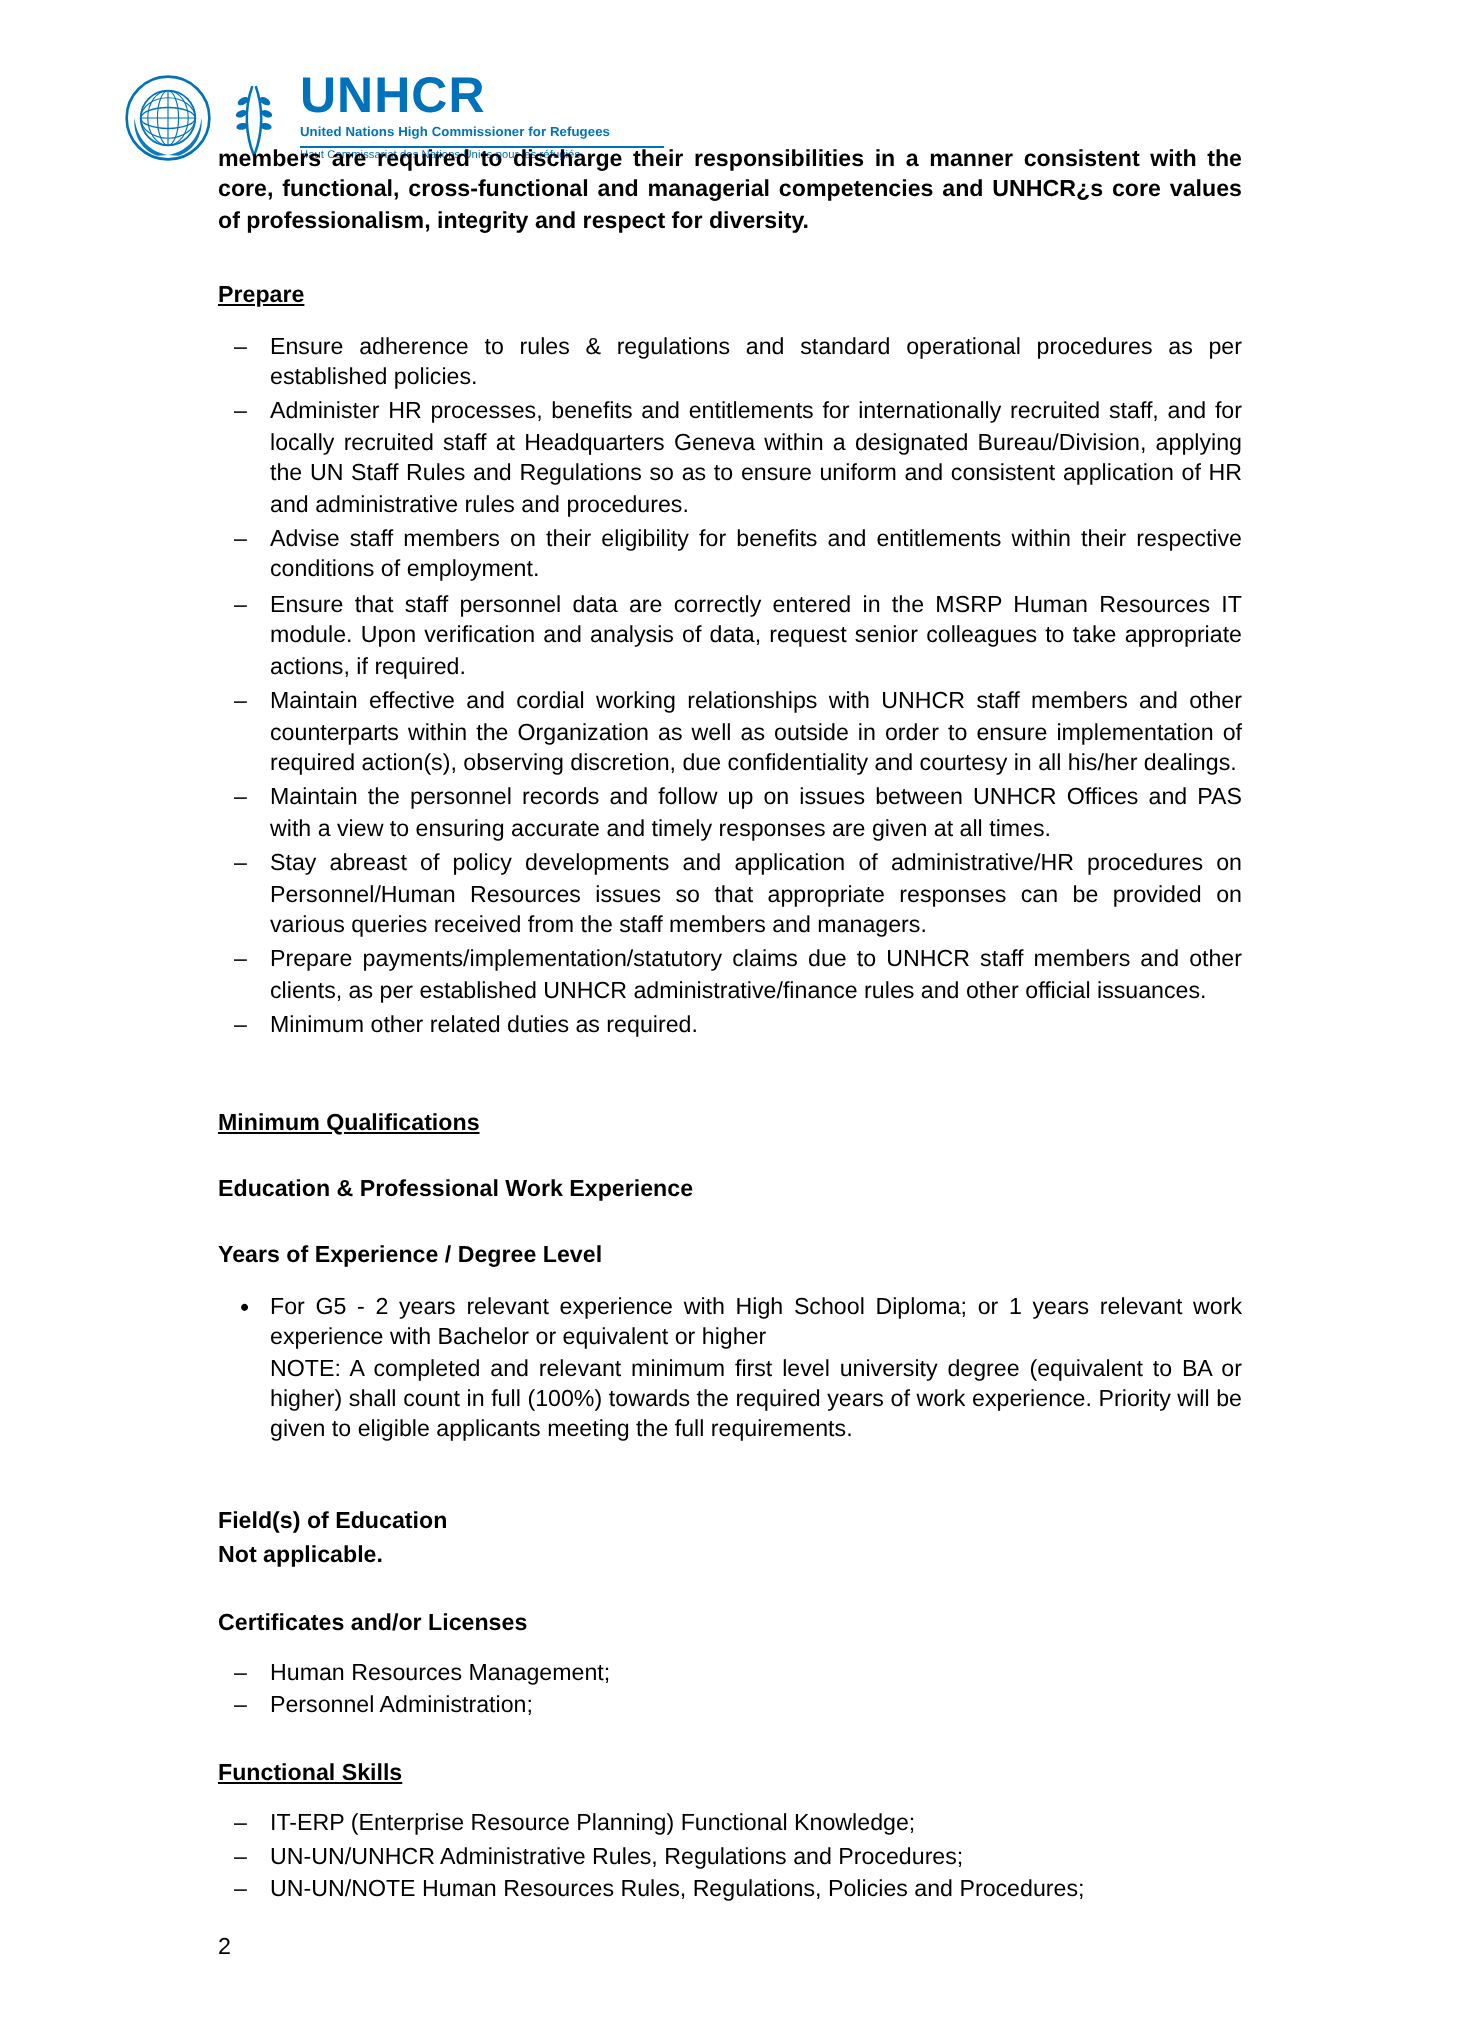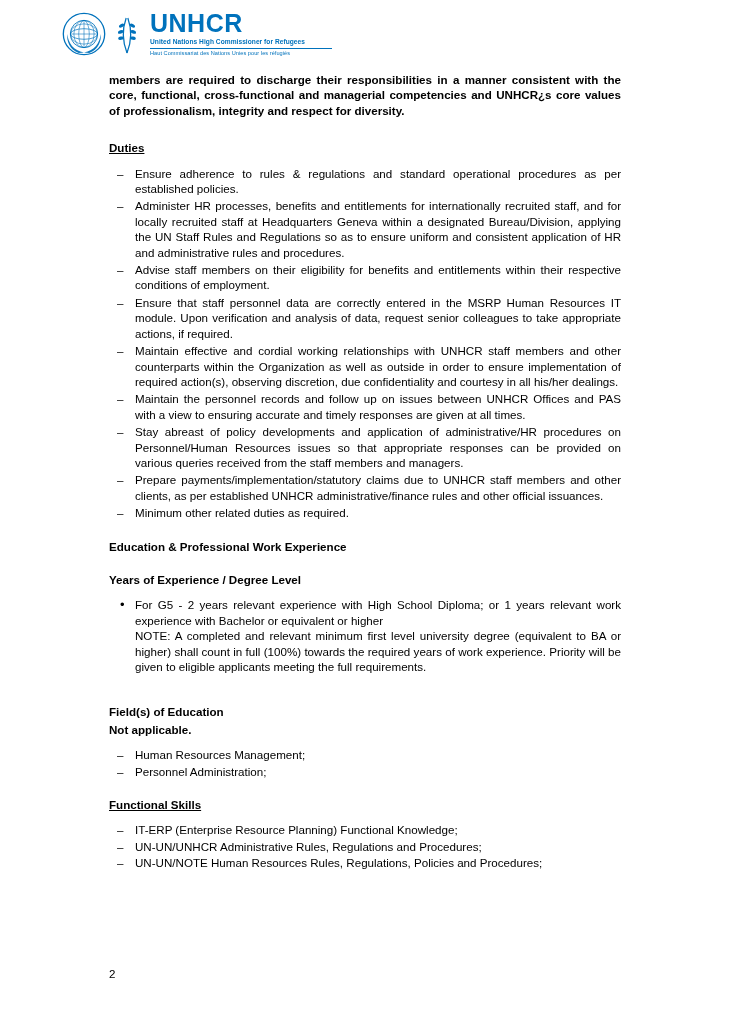--- a/index.html
+++ b/index.html
@@ -20,21 +20,21 @@
     width: 729px;
     height: 1016px;
     box-sizing: border-box;
     padding: 0;
   }
 
   
   .header {
     position: absolute;
     left: 62px;
-    top: 11px;
+    top: 36px;
     display: flex;
     align-items: center;
     gap: 8px;
   }
   .emblem {
     width: 44px;
     height: 44px;
     flex: 0 0 auto;
   }
   .branch {
@@ -182,21 +182,21 @@
       <div class="sub-en">United Nations High Commissioner for Refugees</div>
       <div class="rule"></div>
       <div class="sub-fr">Haut Commissariat des Nations Unies pour les réfugiés</div>
     </div>
   </div>
 
   <div class="content">
 
     <p class="para">members are required to discharge their responsibilities in a manner consistent with the core, functional, cross-functional and managerial competencies and UNHCR¿s core values of professionalism, integrity and respect for diversity.</p>
 
-    <p class="section-head"><span>Duties</span></p>
+    <p class="section-head"><span>Prepare</span></p>
 
     <ul class="duties-list">
       <li>
         <span class="marker">–</span>
         <span class="li-text">Ensure adherence to rules &amp; regulations and standard operational procedures as per established policies.</span>
       </li>
       <li>
         <span class="marker">–</span>
         <span class="li-text">Administer HR processes, benefits and entitlements for internationally recruited staff, and for locally recruited staff at Headquarters Geneva within a designated Bureau/Division, applying the UN Staff Rules and Regulations so as to ensure uniform and consistent application of HR and administrative rules and procedures.</span>
       </li>
@@ -223,36 +223,38 @@
       <li>
         <span class="marker">–</span>
         <span class="li-text">Prepare payments/implementation/statutory claims due to UNHCR staff members and other clients, as per established UNHCR administrative/finance rules and other official issuances.</span>
       </li>
       <li>
         <span class="marker">–</span>
         <span class="li-text">Minimum other related duties as required.</span>
       </li>
     </ul>
 
+    <p class="section-head" style="margin-top:33px;margin-bottom:0;"><span>Minimum Qualifications</span></p>
 
     <p class="plain-line">Education &amp; Professional Work Experience</p>
 
     <p class="plain-line">Years of Experience / Degree Level</p>
 
     <ul class="qual-list">
       <li>
         <span class="marker dot">•</span>
         <span class="li-text" style="white-space:pre-line;">For G5 - 2 years relevant experience with High School Diploma; or 1 years relevant work experience with Bachelor or equivalent or higher
 NOTE: A completed and relevant minimum first level university degree (equivalent to BA or higher) shall count in full (100%) towards the required years of work experience. Priority will be given to eligible applicants meeting the full requirements.</span>
       </li>
     </ul>
 
     <p style="margin-top:30px;">Field(s) of Education</p>
     <p class="tight-line">Not applicable.</p>
 
+    <p class="plain-line">Certificates and/or Licenses</p>
 
     <ul class="certs-list">
       <li>
         <span class="marker">–</span>
         <span class="li-text">Human Resources Management;</span>
       </li>
       <li>
         <span class="marker">–</span>
         <span class="li-text">Personnel Administration;</span>
       </li>

